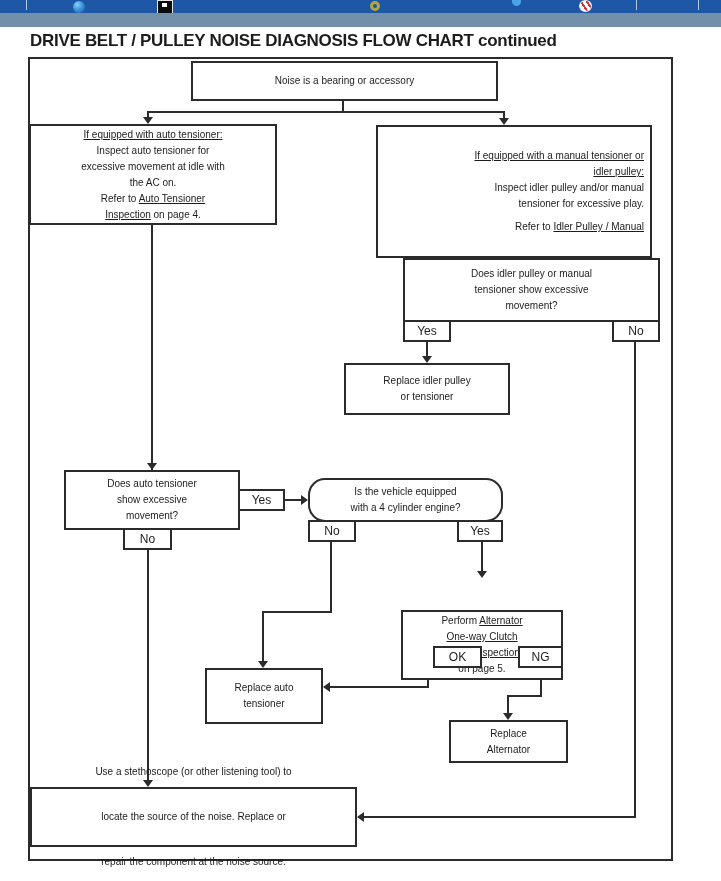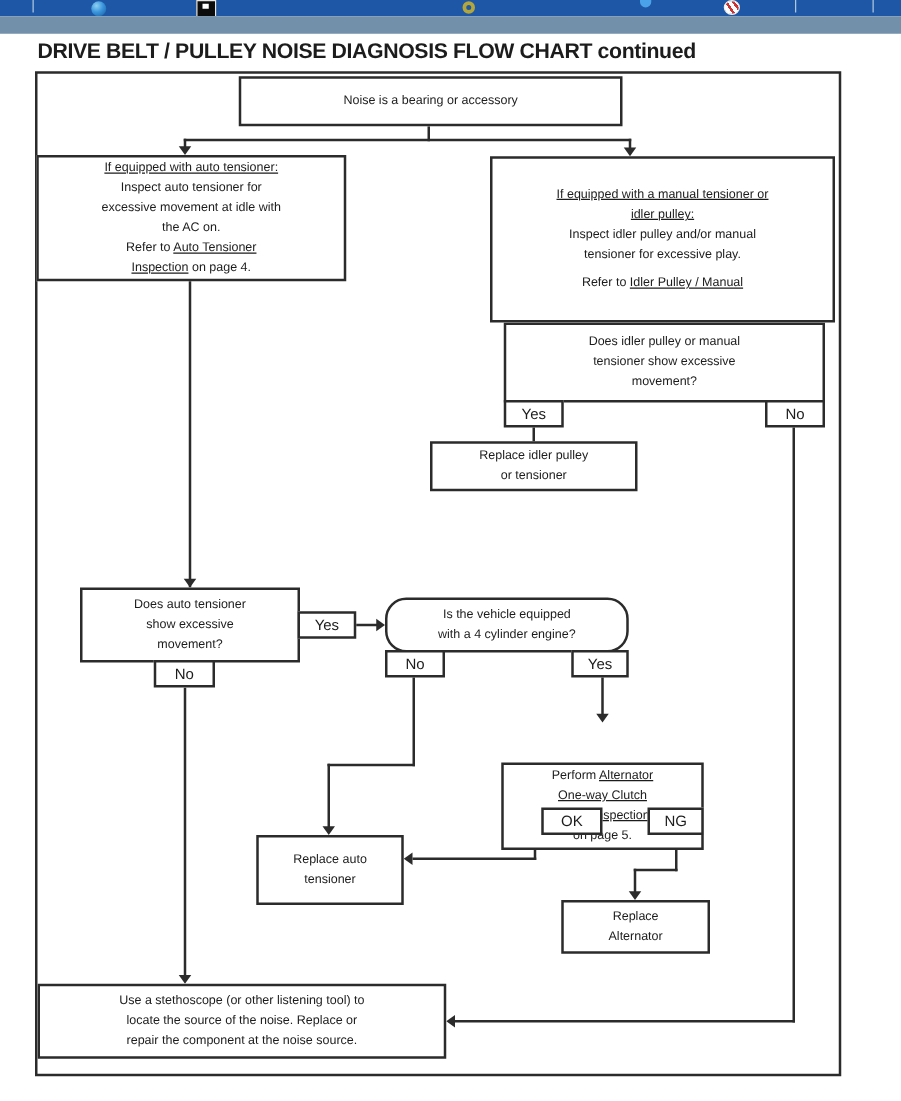--- a/index.html
+++ b/index.html
@@ -107,41 +107,41 @@
 
 <div class="box" style="left:29px;top:124px;width:248px;height:101px;">
   <div class="u">If equipped with auto tensioner:</div>
   <div>Inspect auto tensioner for</div>
   <div>excessive movement at idle with</div>
   <div>the AC on.</div>
   <div><span>Refer to </span><span class="u">Auto Tensioner</span></div>
   <div><span class="u">Inspection</span><span> on page 4.</span></div>
 </div>
 
-<div class="box" style="left:392px;top:125px;width:276px;height:133px;">
+<div class="box" style="left:376px;top:125px;width:276px;height:133px;align-items:flex-end;">
   <div class="u">If equipped with a manual tensioner or</div>
   <div class="u">idler pulley:</div>
   <div>Inspect idler pulley and/or manual</div>
   <div>tensioner for excessive play.</div>
   <div class="gap-top"><span>Refer to </span><span class="u">Idler Pulley / Manual</span></div>
 </div>
 
 <div class="box" style="left:403px;top:258px;width:257px;height:64px;">
   <div>Does idler pulley or manual</div>
   <div>tensioner show excessive</div>
   <div>movement?</div>
 </div>
 <div class="tab" style="left:403px;top:320px;width:48px;height:22px;">
     <span>Yes</span>
   </div>
 <div class="tab" style="left:612px;top:320px;width:48px;height:22px;">
     <span>No</span>
   </div>
 
-<div class="box" style="left:344px;top:353px;width:166px;height:40px;">
+<div class="box" style="left:344px;top:363px;width:166px;height:52px;">
   <div>Replace idler pulley</div>
   <div>or tensioner</div>
 </div>
 
 <div class="box" style="left:64px;top:470px;width:176px;height:60px;">
   <div>Does auto tensioner</div>
   <div>show excessive</div>
   <div>movement?</div>
 </div>
 <div class="tab" style="left:238px;top:489px;width:47px;height:22px;">
@@ -178,17 +178,17 @@
 <div class="box" style="left:205px;top:668px;width:118px;height:56px;">
   <div>Replace auto</div>
   <div>tensioner</div>
 </div>
 
 <div class="box" style="left:449px;top:720px;width:119px;height:43px;">
   <div>Replace</div>
   <div>Alternator</div>
 </div>
 
-<div class="box" style="left:30px;top:787px;width:327px;height:60px;">
+<div class="box" style="left:30px;top:787px;width:327px;height:60px;gap:29px;">
   <div>Use a stethoscope (or other listening tool) to</div>
   <div>locate the source of the noise. Replace or</div>
   <div>repair the component at the noise source.</div>
 </div>
 
 </body></html>

